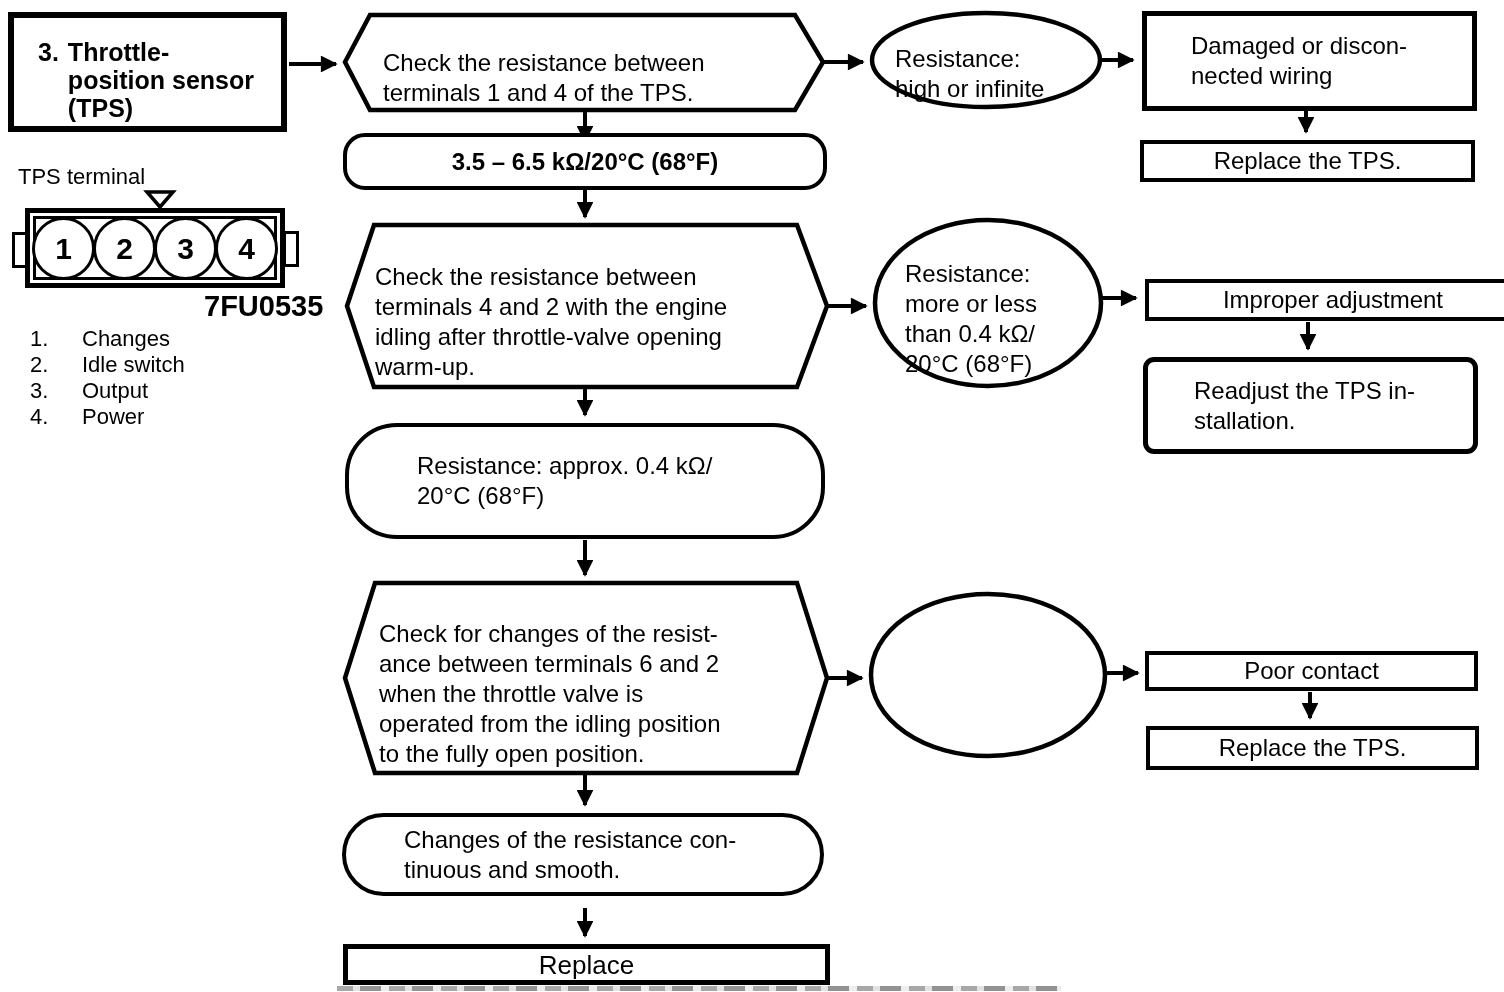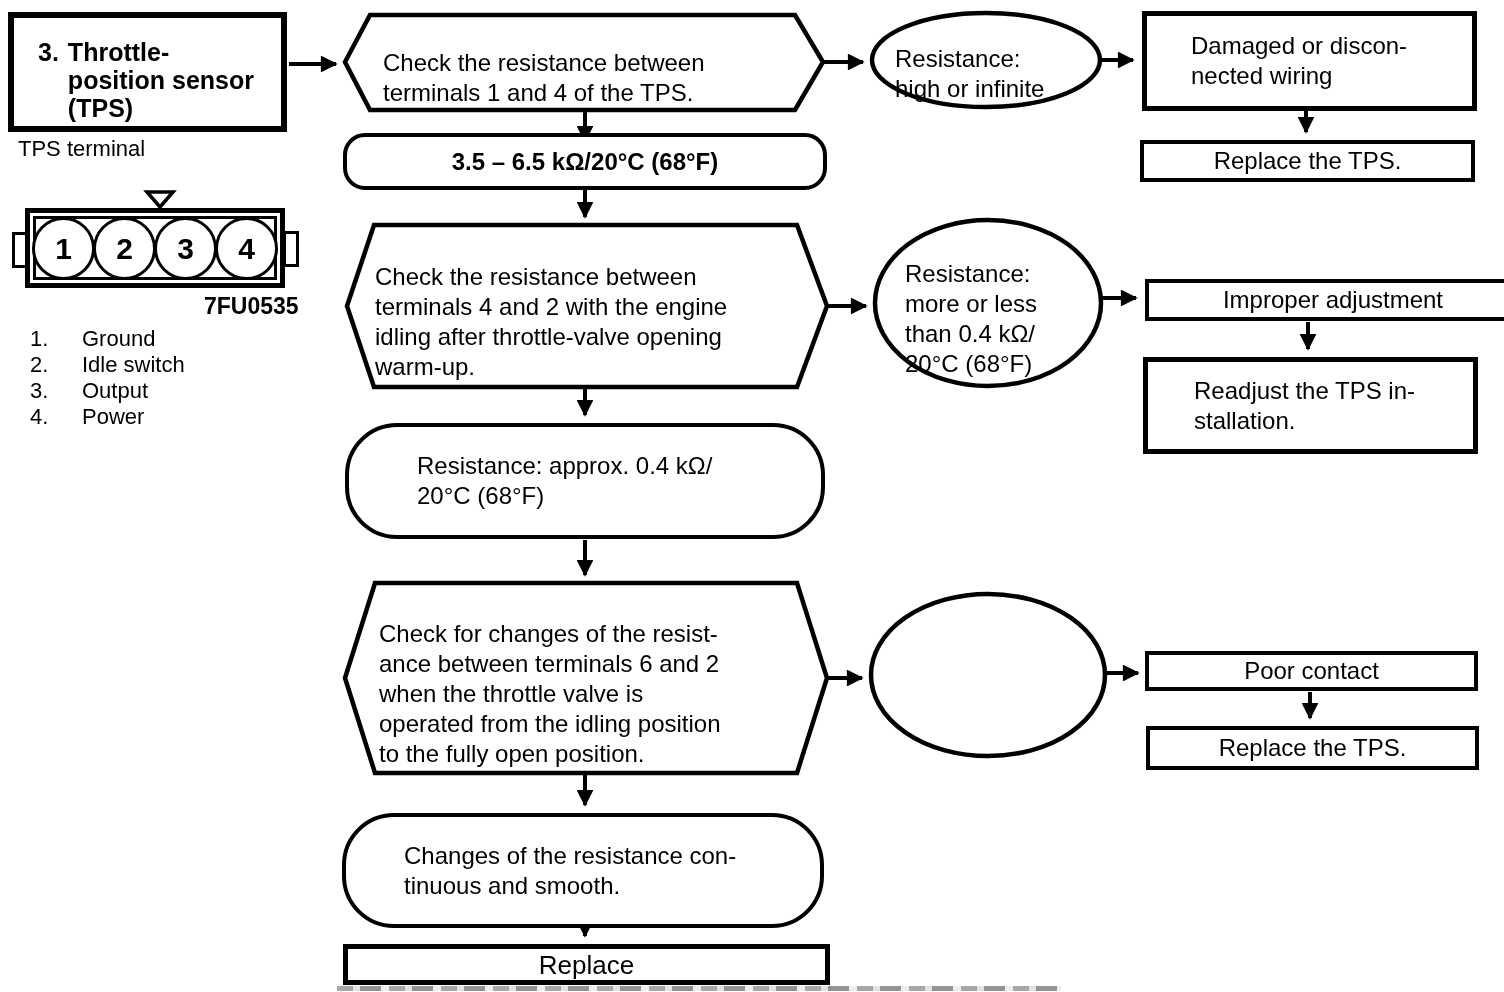--- a/index.html
+++ b/index.html
@@ -22,21 +22,21 @@
     position:absolute;z-index:1;box-sizing:border-box;background:#fff;
     border:6px solid #000;display:flex;align-items:flex-start;
     font-weight:bold;font-size:25px;line-height:28px;
     padding:20px 0 0 24px;
   }
   .titlebox .tnum{margin-right:9px;white-space:pre;}
   .titlebox .ttl{white-space:pre-line;}
   .pill{border-radius:22px;font-weight:bold;}
   .round2{border-radius:52px;}
   .label{position:absolute;z-index:2;font-size:22px;line-height:26px;}
-  .code{font-weight:bold;font-size:23px;}
+  .code{font-weight:bold;font-size:29px;}
   .conn{position:absolute;z-index:1;box-sizing:border-box;border:5px solid #000;background:#fff;}
   .conn-inner{position:absolute;z-index:1;box-sizing:border-box;border:3px solid #000;background:#fff;}
   .pin{
     position:absolute;z-index:2;box-sizing:border-box;width:63px;height:63px;
     border:3px solid #000;border-radius:50%;background:#fff;
     display:flex;align-items:center;justify-content:center;
     font-weight:bold;font-size:30px;
   }
   .tab{position:absolute;z-index:0;box-sizing:border-box;border:3px solid #000;background:#fff;}
   .legend{position:absolute;z-index:2;left:30px;top:326px;font-size:22px;line-height:26px;}
@@ -91,21 +91,21 @@
     </g>
   </svg>
 
   <div class="titlebox" style="left:8px;top:12px;width:279px;height:120px;">
     <span class="tnum">3.</span>
     <span class="ttl">Throttle-
 position sensor
 (TPS)</span>
   </div>
 
-  <div class="label" style="left:18px;top:136px;">TPS terminal</div>
+  <div class="label" style="left:18px;top:164px;">TPS terminal</div>
   <div class="tab" style="left:12px;top:232px;width:16px;height:36px;"></div>
   <div class="tab" style="left:283px;top:231px;width:16px;height:36px;"></div>
   <div class="conn" style="left:25px;top:208px;width:260px;height:80px;"></div>
   <div class="conn-inner" style="left:33px;top:216px;width:244px;height:64px;"></div>
   <div class="pin" style="left:32px;top:217px;">
     <span>1</span>
   </div>
   <div class="pin" style="left:93px;top:217px;">
     <span>2</span>
   </div>
@@ -113,21 +113,21 @@
     <span>3</span>
   </div>
   <div class="pin" style="left:215px;top:217px;">
     <span>4</span>
   </div>
   <div class="label code" style="left:204px;top:293px;">7FU0535</div>
 
   <div class="legend">
     <div class="lrow">
       <span class="lnum">1.</span>
-      <span>Ground</span>
+      <span>Changes</span>
     </div>
     <div class="lrow">
       <span class="lnum">2.</span>
       <span>Idle switch</span>
     </div>
     <div class="lrow">
       <span class="lnum">3.</span>
       <span>Output</span>
     </div>
     <div class="lrow">
@@ -151,27 +151,27 @@
   <div class="t" style="left:895px;top:28px;">Resistance:
 high or infinite</div>
   <div class="t" style="left:905px;top:243px;">Resistance:
 more or less
 than 0.4 kΩ/
 20°C (68°F)</div>
 
   <div class="box pill" style="left:343px;top:133px;width:484px;height:57px;">3.5 – 6.5 kΩ/20°C (68°F)</div>
   <div class="box round2 leftpad" style="left:345px;top:423px;width:480px;height:116px;padding-left:68px;">Resistance: approx. 0.4 kΩ/
 20°C (68°F)</div>
-  <div class="box round2 leftpad" style="left:342px;top:813px;width:482px;height:115px;padding-left:58px;">Changes of the resistance con-
+  <div class="box round2 leftpad" style="left:342px;top:813px;width:482px;height:83px;padding-left:58px;">Changes of the resistance con-
 tinuous and smooth.</div>
   <div class="box" style="left:343px;top:944px;width:487px;height:41px;border-width:5px;font-size:26px;">Replace</div>
 
   <div class="box leftpad" style="left:1142px;top:11px;width:335px;height:100px;border-width:5px;padding-left:44px;">Damaged or discon-
 nected wiring</div>
   <div class="box" style="left:1140px;top:140px;width:335px;height:42px;">Replace the TPS.</div>
   <div class="box" style="left:1145px;top:279px;width:376px;height:42px;">Improper adjustment</div>
-  <div class="box leftpad" style="left:1143px;top:357px;width:335px;height:97px;border-width:5px;padding-left:46px;">Readjust the TPS in-
+  <div class="box leftpad" style="left:1143px;top:357px;width:335px;height:97px;border-width:5px;padding-left:46px;border-radius:11px;">Readjust the TPS in-
 stallation.</div>
   <div class="box" style="left:1145px;top:651px;width:333px;height:40px;">Poor contact</div>
   <div class="box" style="left:1146px;top:726px;width:333px;height:44px;">Replace the TPS.</div>
 
   <div class="artifact"></div>
 </div>
 
 </body></html>

